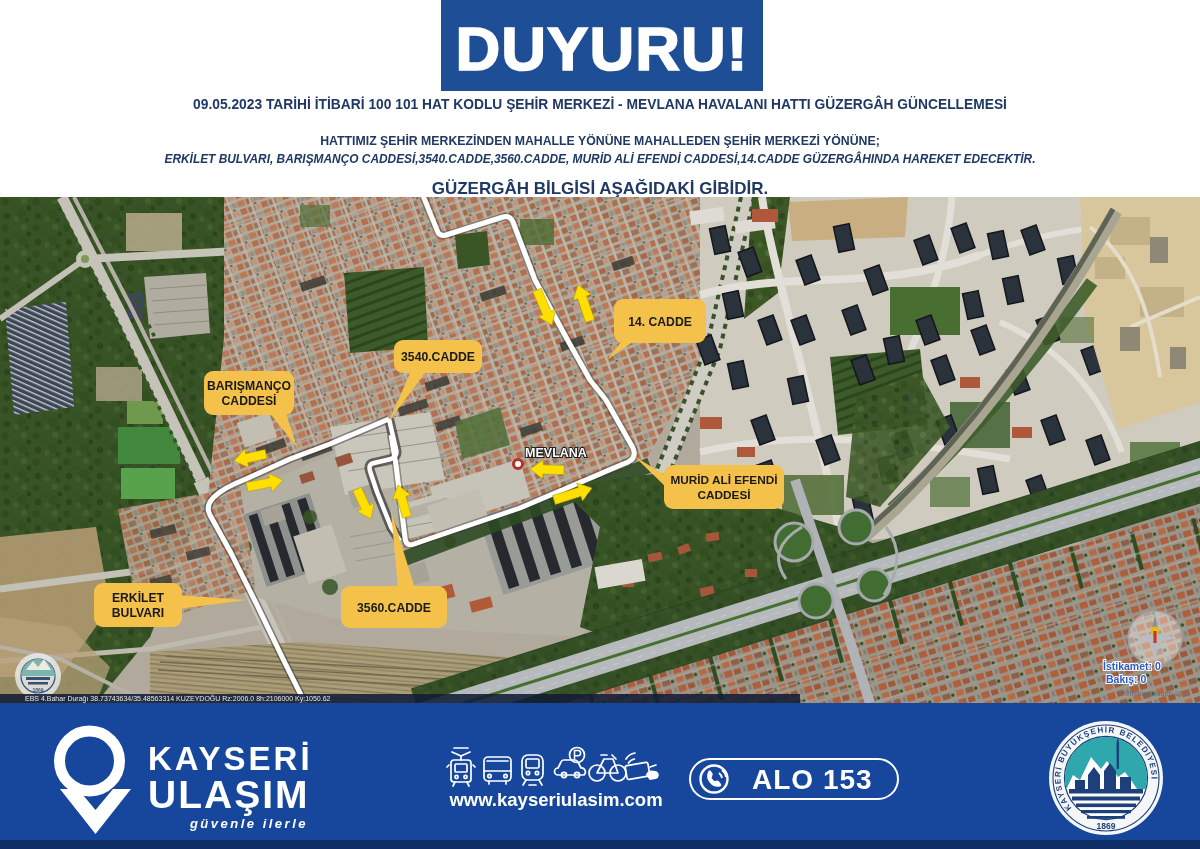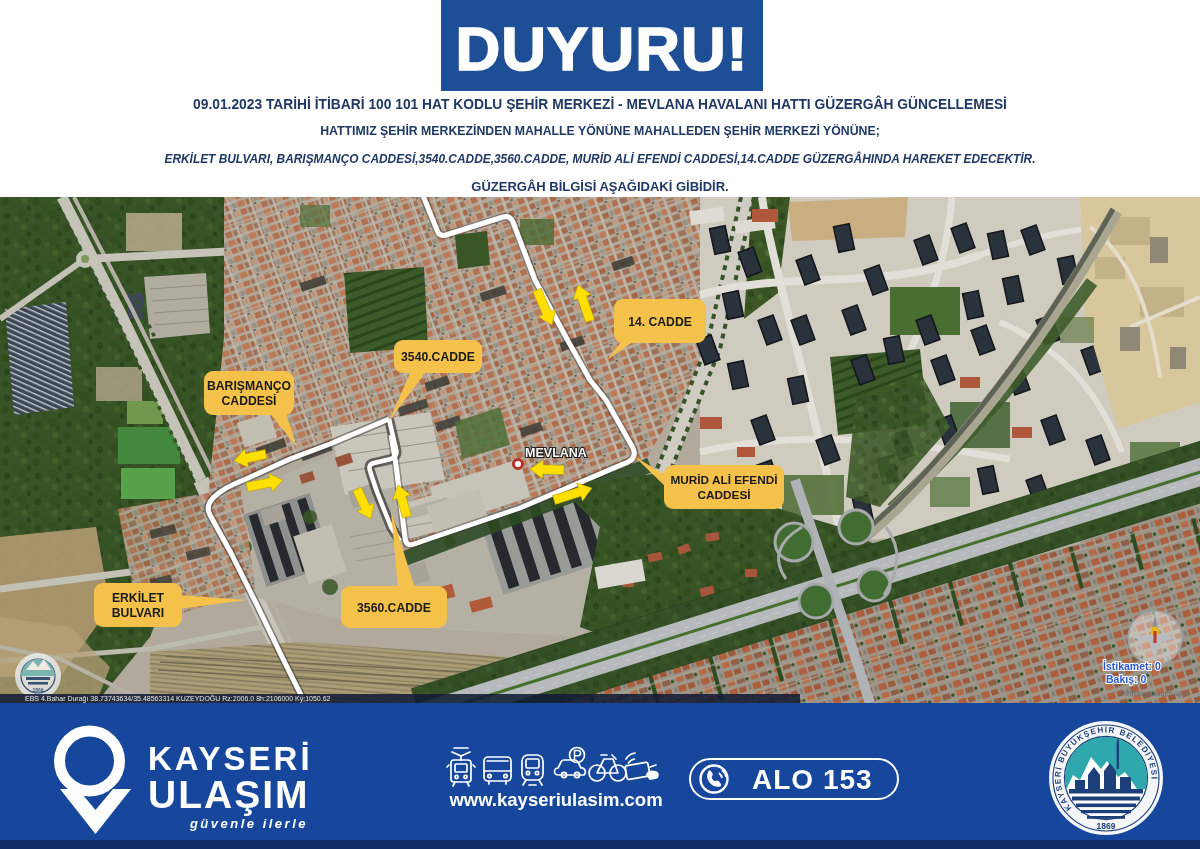--- a/index.html
+++ b/index.html
@@ -8,27 +8,27 @@
 .hline{position:absolute;width:1200px;text-align:center;color:#1f3864;font-weight:bold;white-space:nowrap;}
 </style></head>
 <body>
 <div id="page">
 
 <div class="abs" style="left:0;top:0;width:1200px;height:197px;background:#fff;"></div>
 
 <div class="abs" style="left:441px;top:0;width:322px;height:91px;background:#1e4e96;color:#fff;
 font-weight:bold;font-size:62px;text-align:center;line-height:98px;letter-spacing:1px;-webkit-text-stroke:1.6px #fff;">DUYURU!</div>
 
-<div class="hline" style="top:97px;font-size:13.8px;">09.01.2023 TARİHİ İTİBARİ 100 101 HAT KODLU ŞEHİR MERKEZİ - MEVLANA HAVALANI HATTI GÜZERGÂH GÜNCELLEMESİ</div>
-
-<div class="hline" style="top:124px;font-size:12.3px;">HATTIMIZ ŞEHİR MERKEZİNDEN MAHALLE YÖNÜNE MAHALLEDEN ŞEHİR MERKEZİ YÖNÜNE;</div>
+<div class="hline" style="top:97px;font-size:13.8px;">09.05.2023 TARİHİ İTİBARİ 100 101 HAT KODLU ŞEHİR MERKEZİ - MEVLANA HAVALANI HATTI GÜZERGÂH GÜNCELLEMESİ</div>
+
+<div class="hline" style="top:134px;font-size:12.3px;">HATTIMIZ ŞEHİR MERKEZİNDEN MAHALLE YÖNÜNE MAHALLEDEN ŞEHİR MERKEZİ YÖNÜNE;</div>
 
 <div class="hline" style="top:152px;font-size:11.9px;font-style:italic;">ERKİLET BULVARI, BARIŞMANÇO CADDESİ,3540.CADDE,3560.CADDE, MURİD ALİ EFENDİ CADDESİ,14.CADDE GÜZERGÂHINDA HAREKET EDECEKTİR.</div>
 
-<div class="hline" style="top:179px;font-size:13px;">GÜZERGÂH BİLGİSİ AŞAĞIDAKİ GİBİDİR.</div>
+<div class="hline" style="top:179px;font-size:17px;">GÜZERGÂH BİLGİSİ AŞAĞIDAKİ GİBİDİR.</div>
 
 <div class="abs" style="left:0;top:197px;width:1200px;height:506px;">
 <svg width="1200" height="506" viewBox="0 0 1200 506" xmlns="http://www.w3.org/2000/svg" style="display:block">
 <defs>
 <pattern id="resA" width="22" height="17" patternUnits="userSpaceOnUse" patternTransform="rotate(-20)">
 <rect width="22" height="17" fill="#b1aa9d"></rect>
 <rect x="0.5" y="0.5" width="7.5" height="6" fill="#bb7957"></rect>
 <rect x="9.5" y="1" width="6.5" height="5.5" fill="#a66846"></rect>
 <rect x="17" y="1" width="4.5" height="5" fill="#969182"></rect>
 <rect x="1" y="9" width="6.5" height="6" fill="#b17050"></rect>

